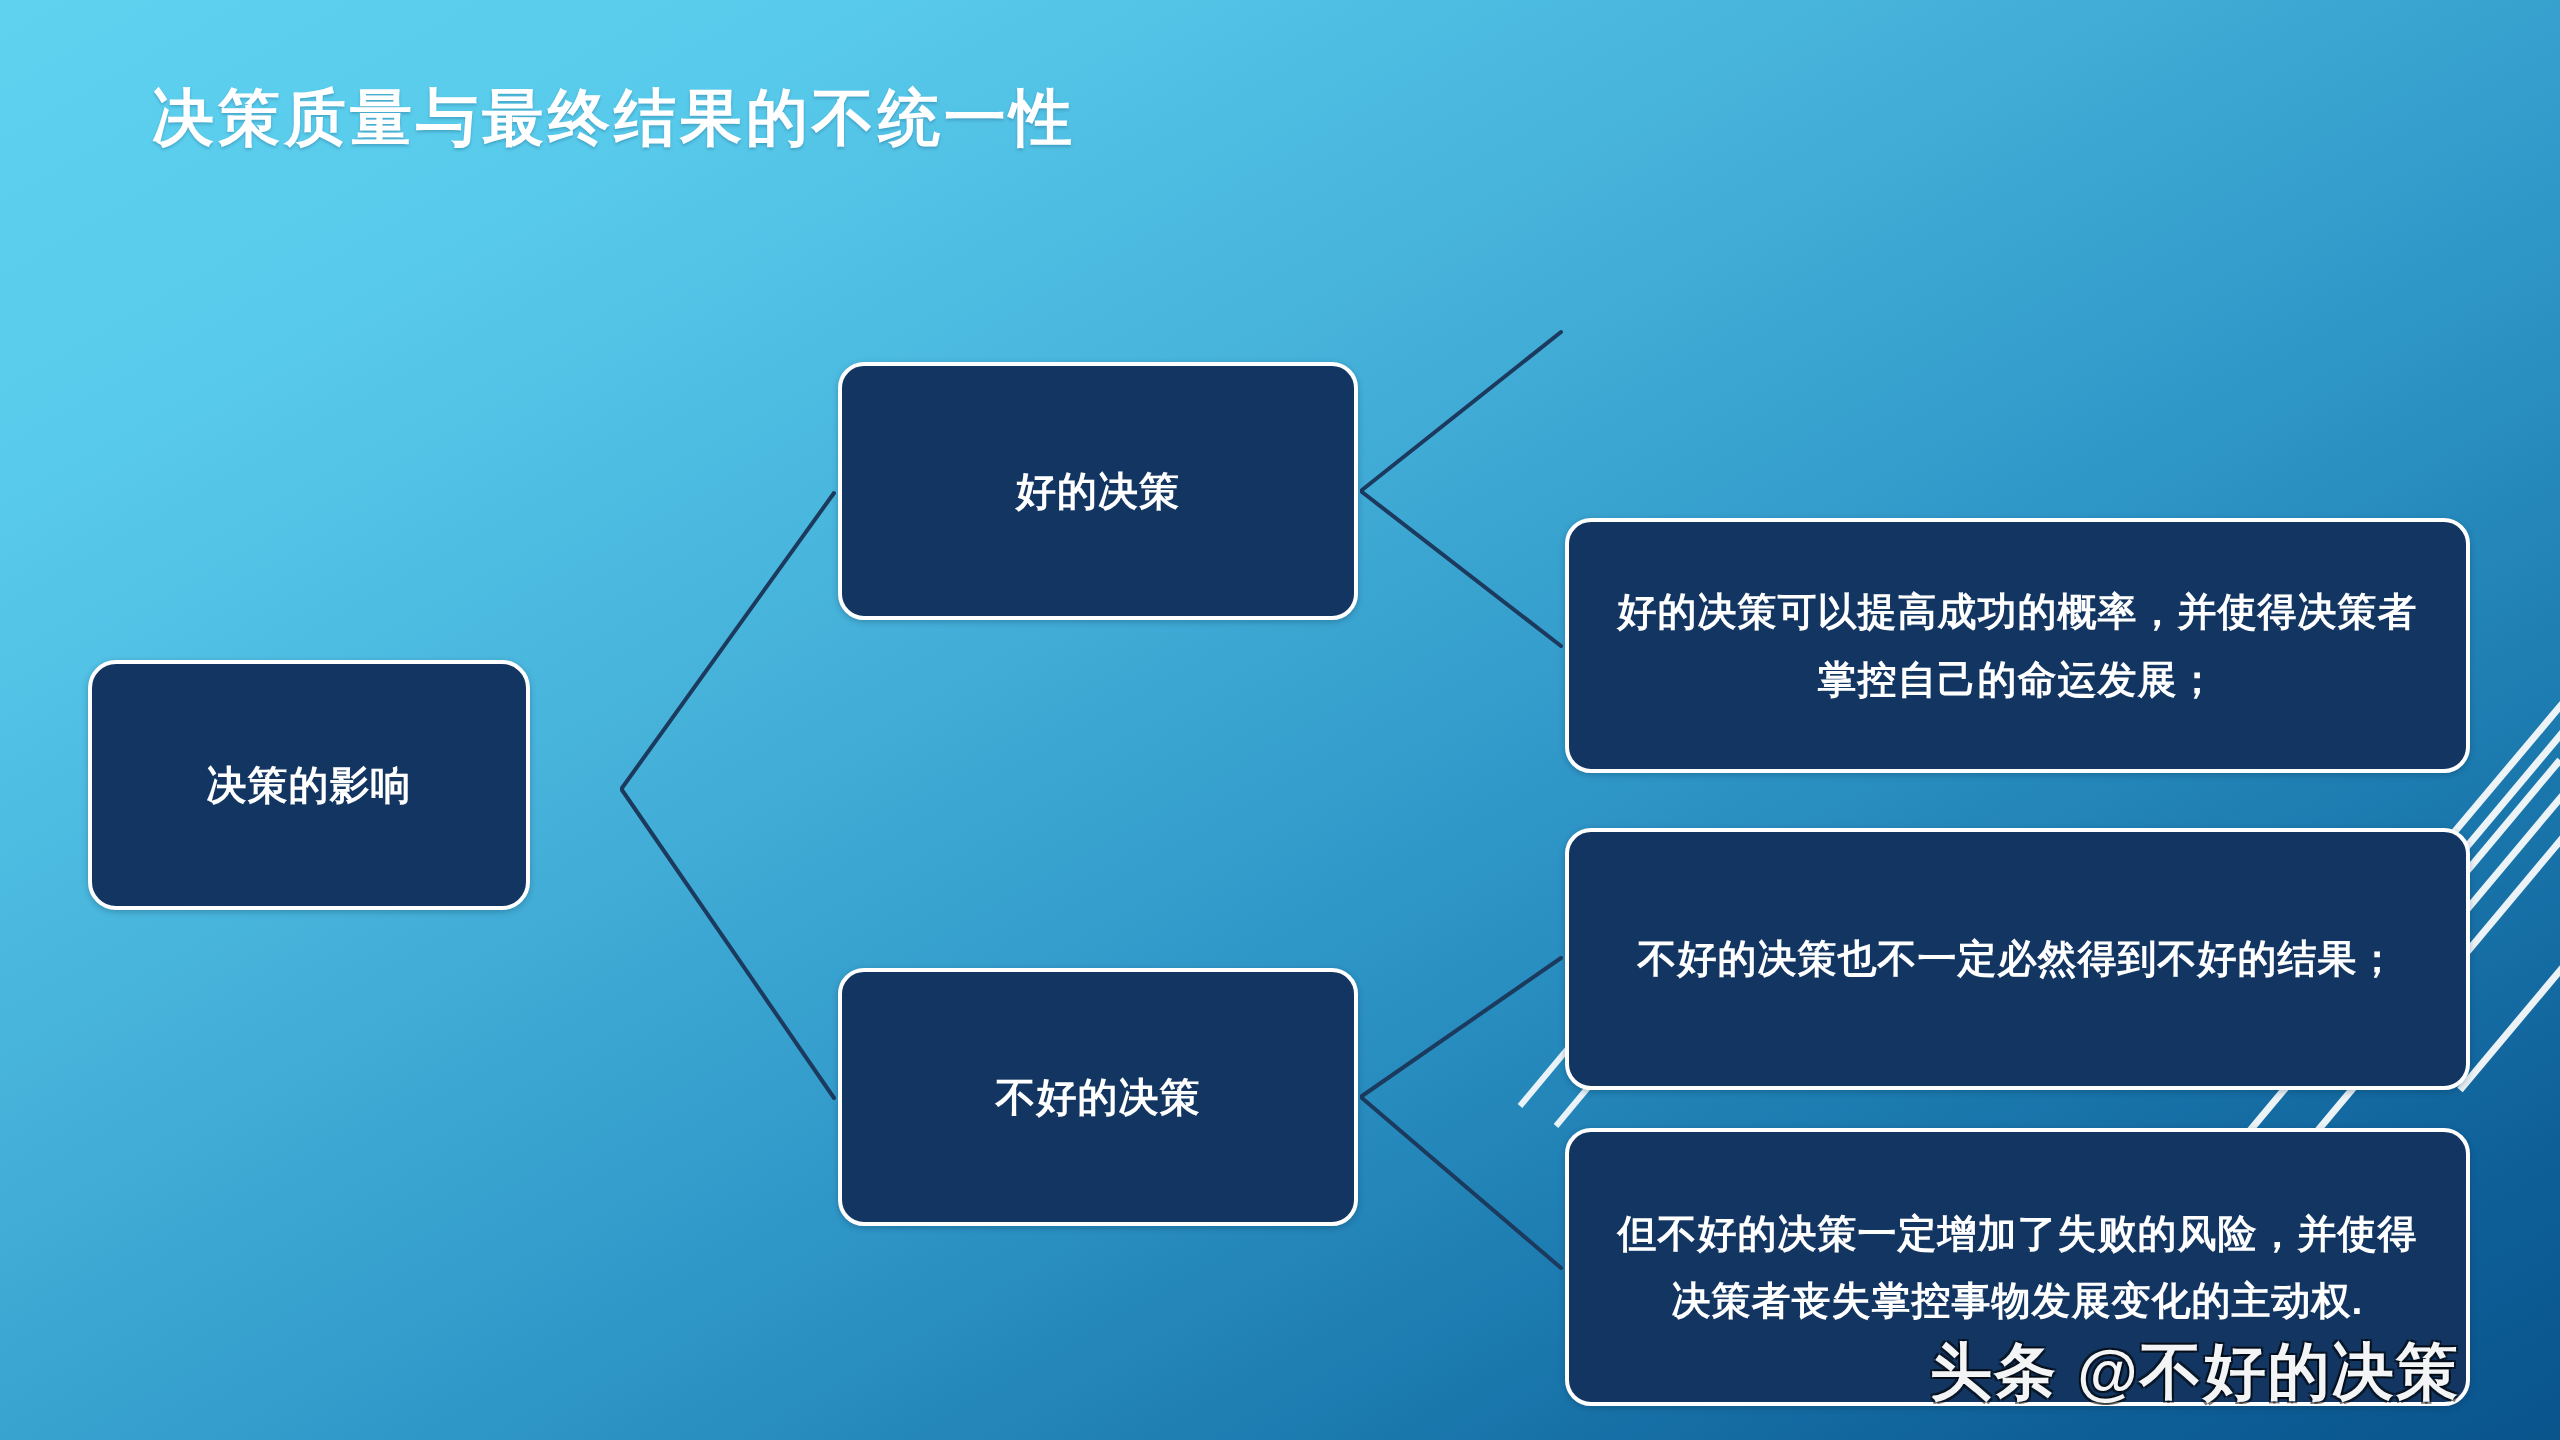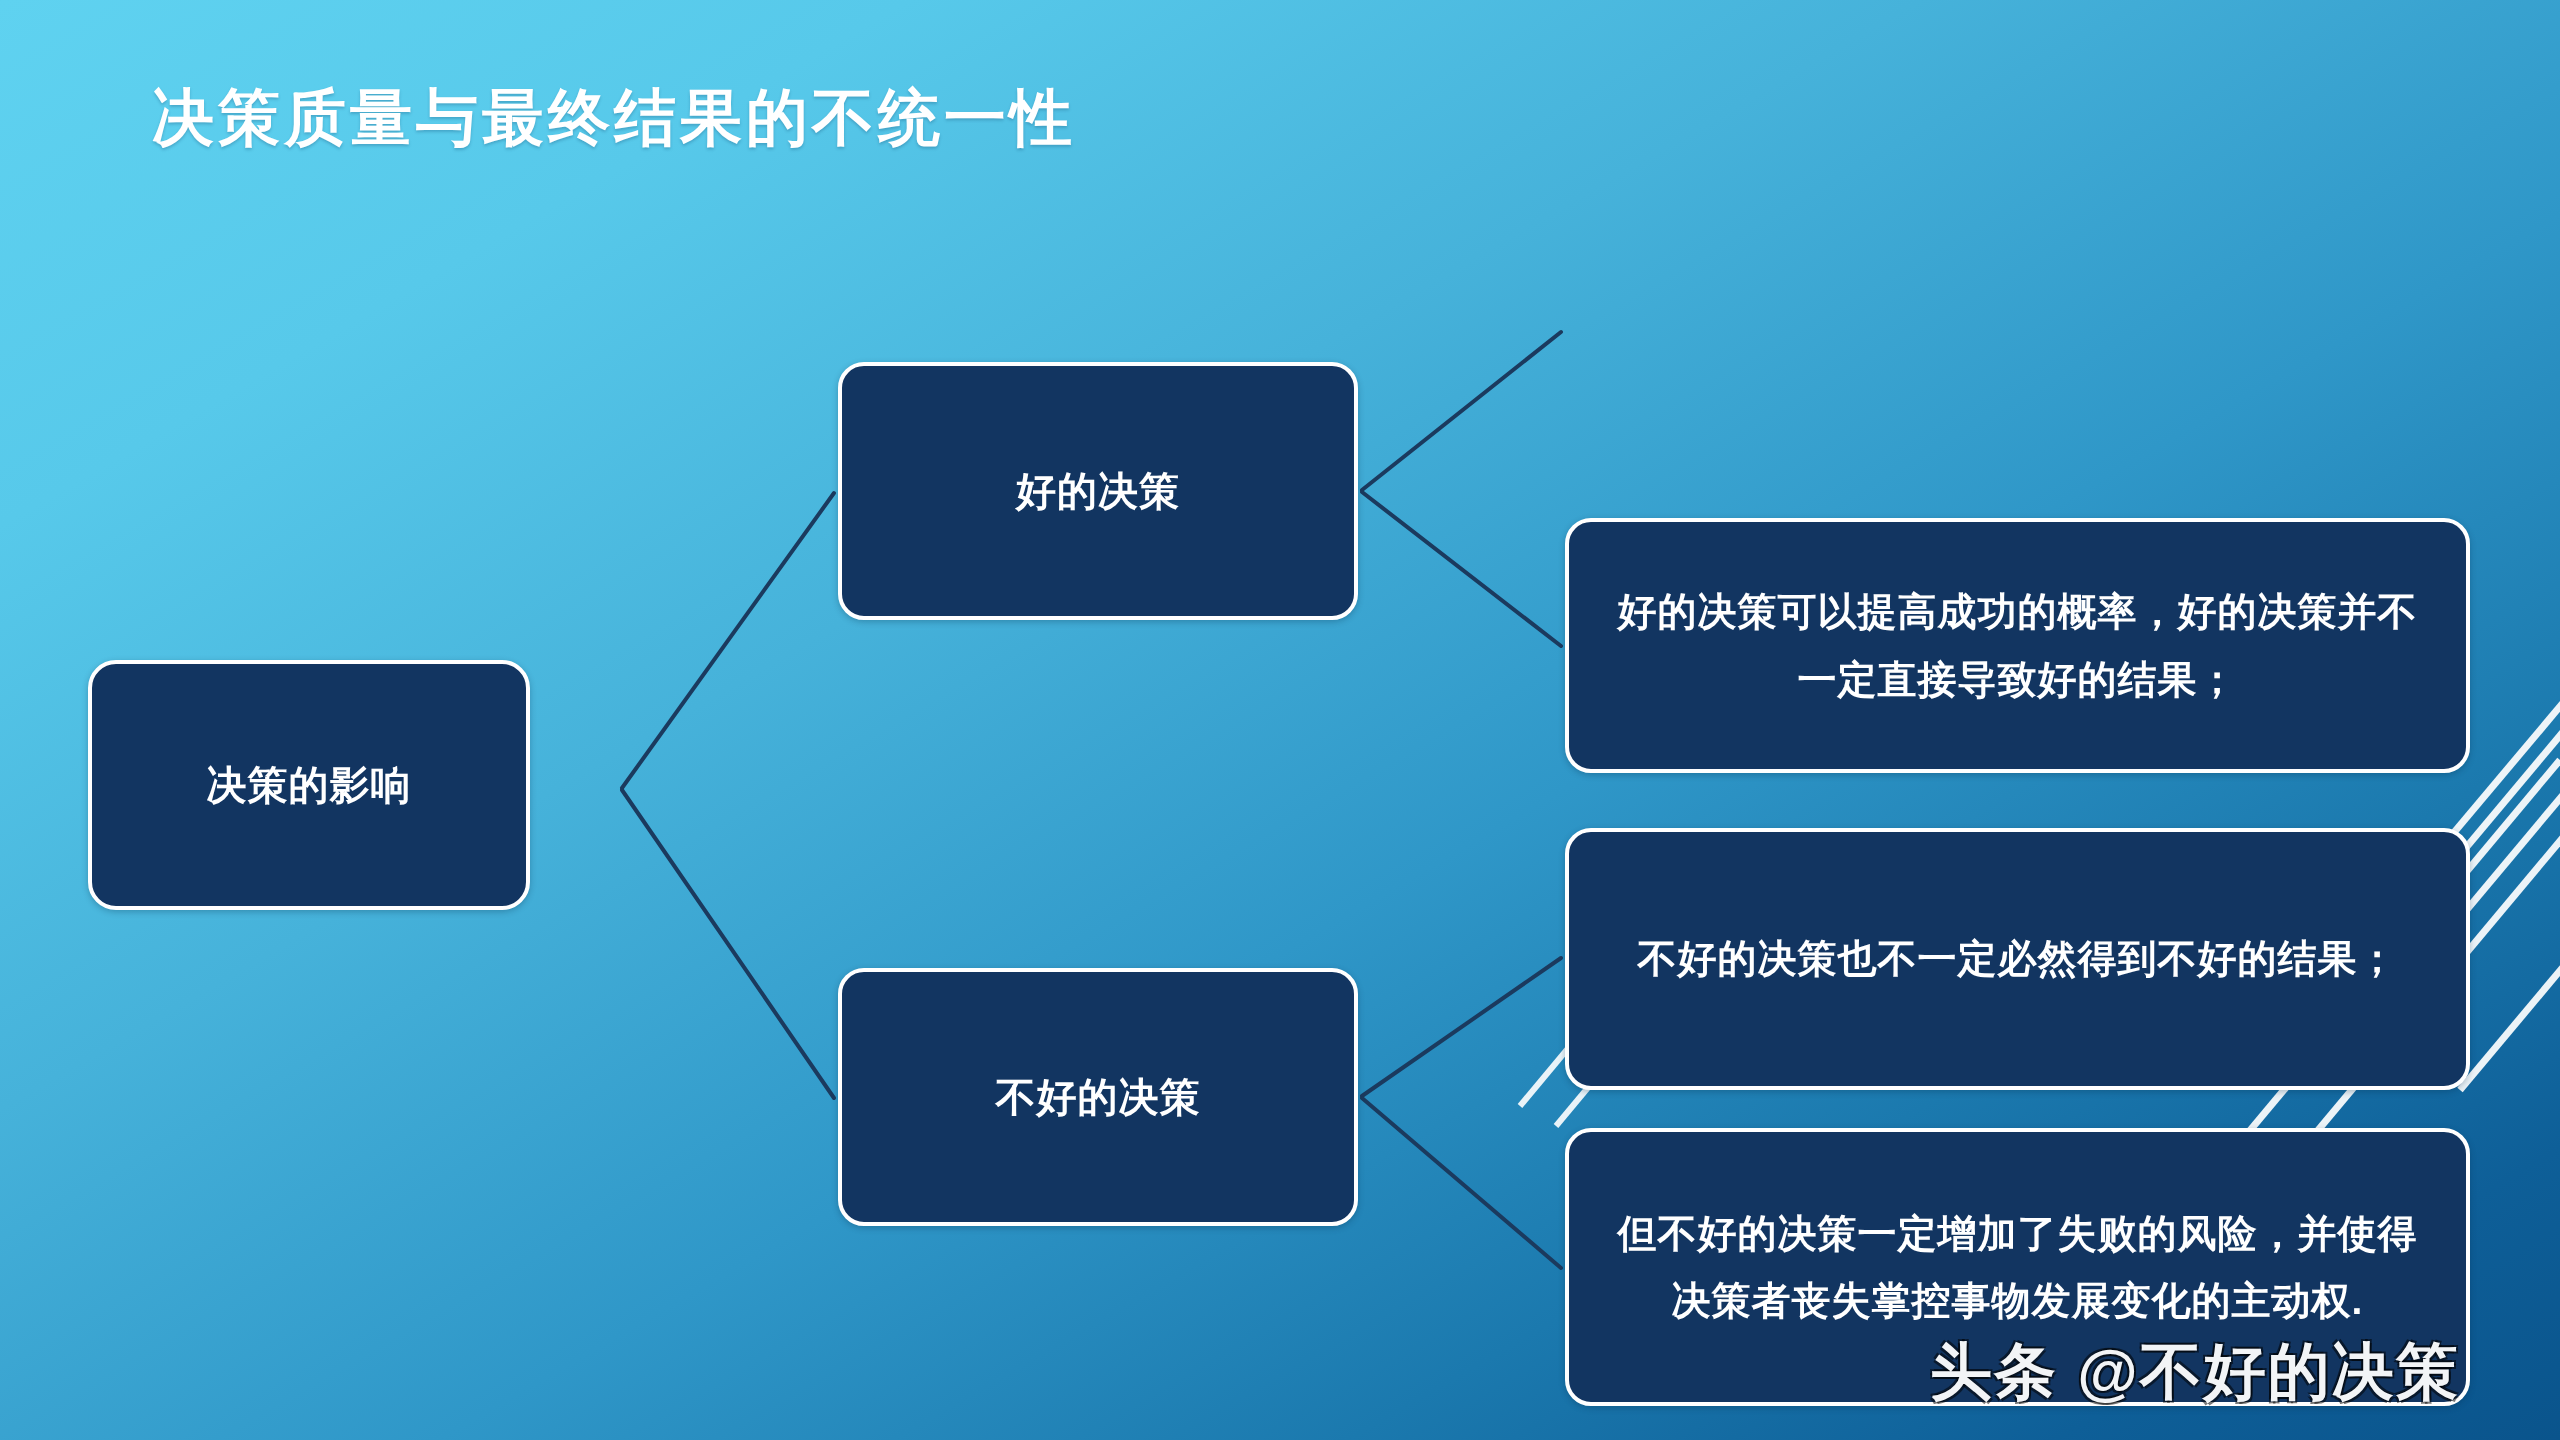--- a/index.html
+++ b/index.html
@@ -182,21 +182,21 @@
   <div class="node node-branch" id="node-branch-0">
     <span class="node-label">好的决策</span>
   </div>
 
   <div class="node node-branch" id="node-branch-1">
     <span class="node-label">不好的决策</span>
   </div>
 
 
   <div class="node node-leaf" id="node-leaf-1">
-    <span class="node-label">好的决策可以提高成功的概率，好的决策并不一定直接导致好的结果；</span>
+    <span class="node-label">好的决策可以提高成功的概率，并使得决策者掌控自己的命运发展；</span>
   </div>
 
   <div class="node node-leaf" id="node-leaf-2">
     <span class="node-label">不好的决策也不一定必然得到不好的结果；</span>
   </div>
 
   <div class="node node-leaf" id="node-leaf-3">
     <span class="node-label">但不好的决策一定增加了失败的风险，并使得决策者丧失掌控事物发展变化的主动权.</span>
   </div>
 

